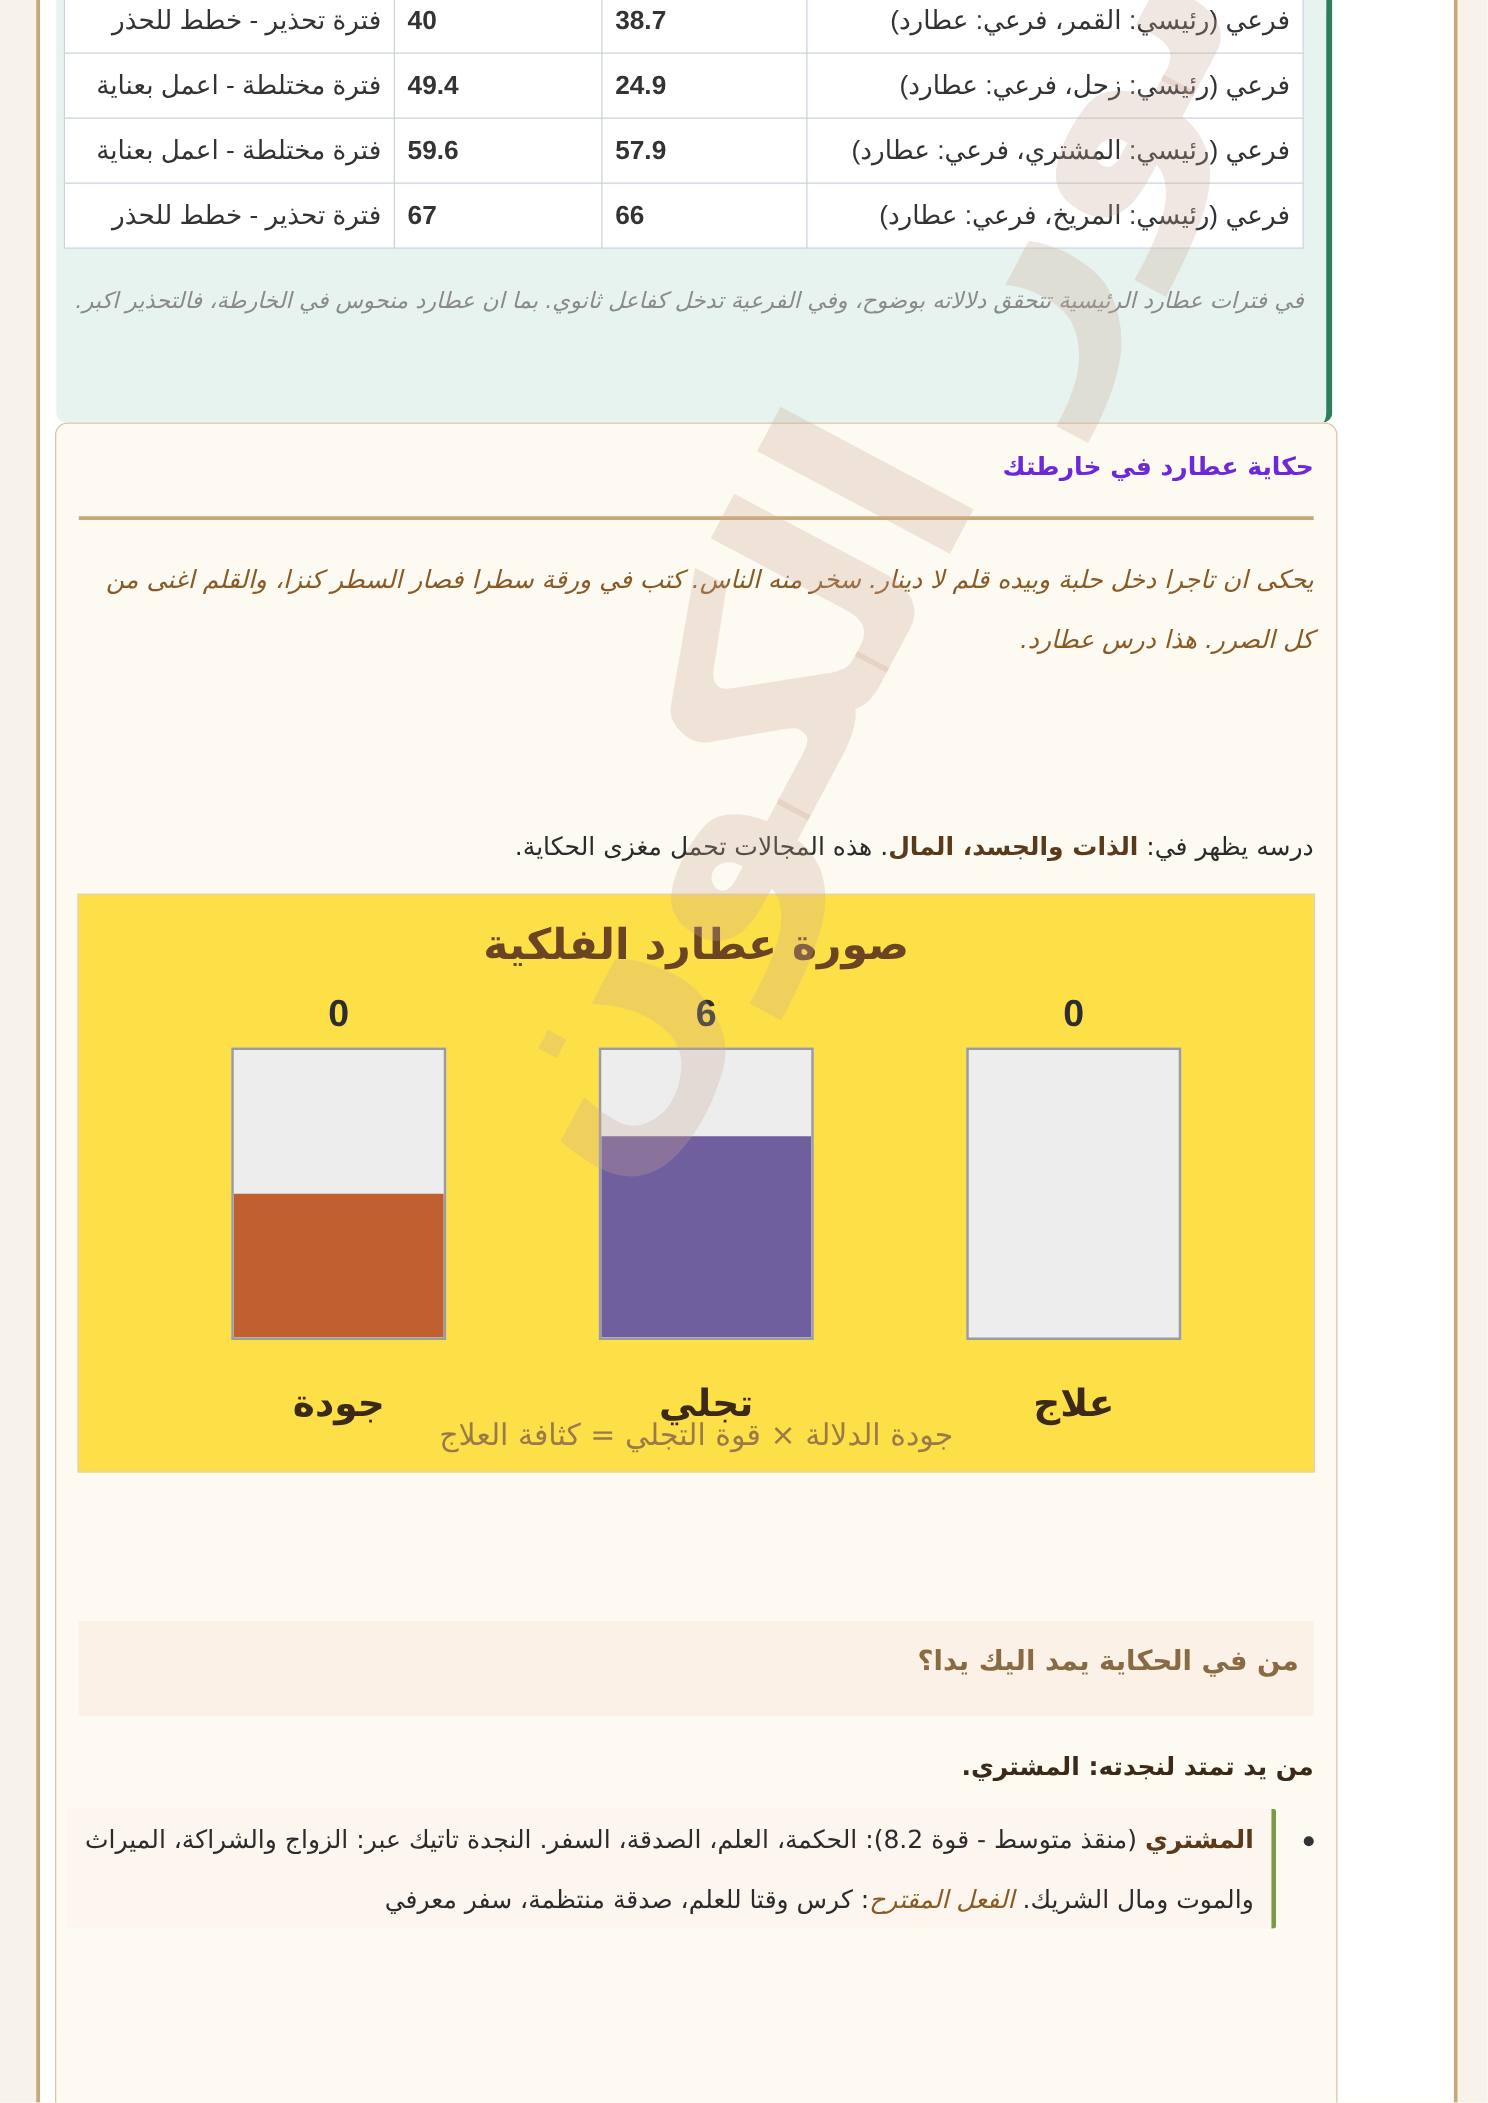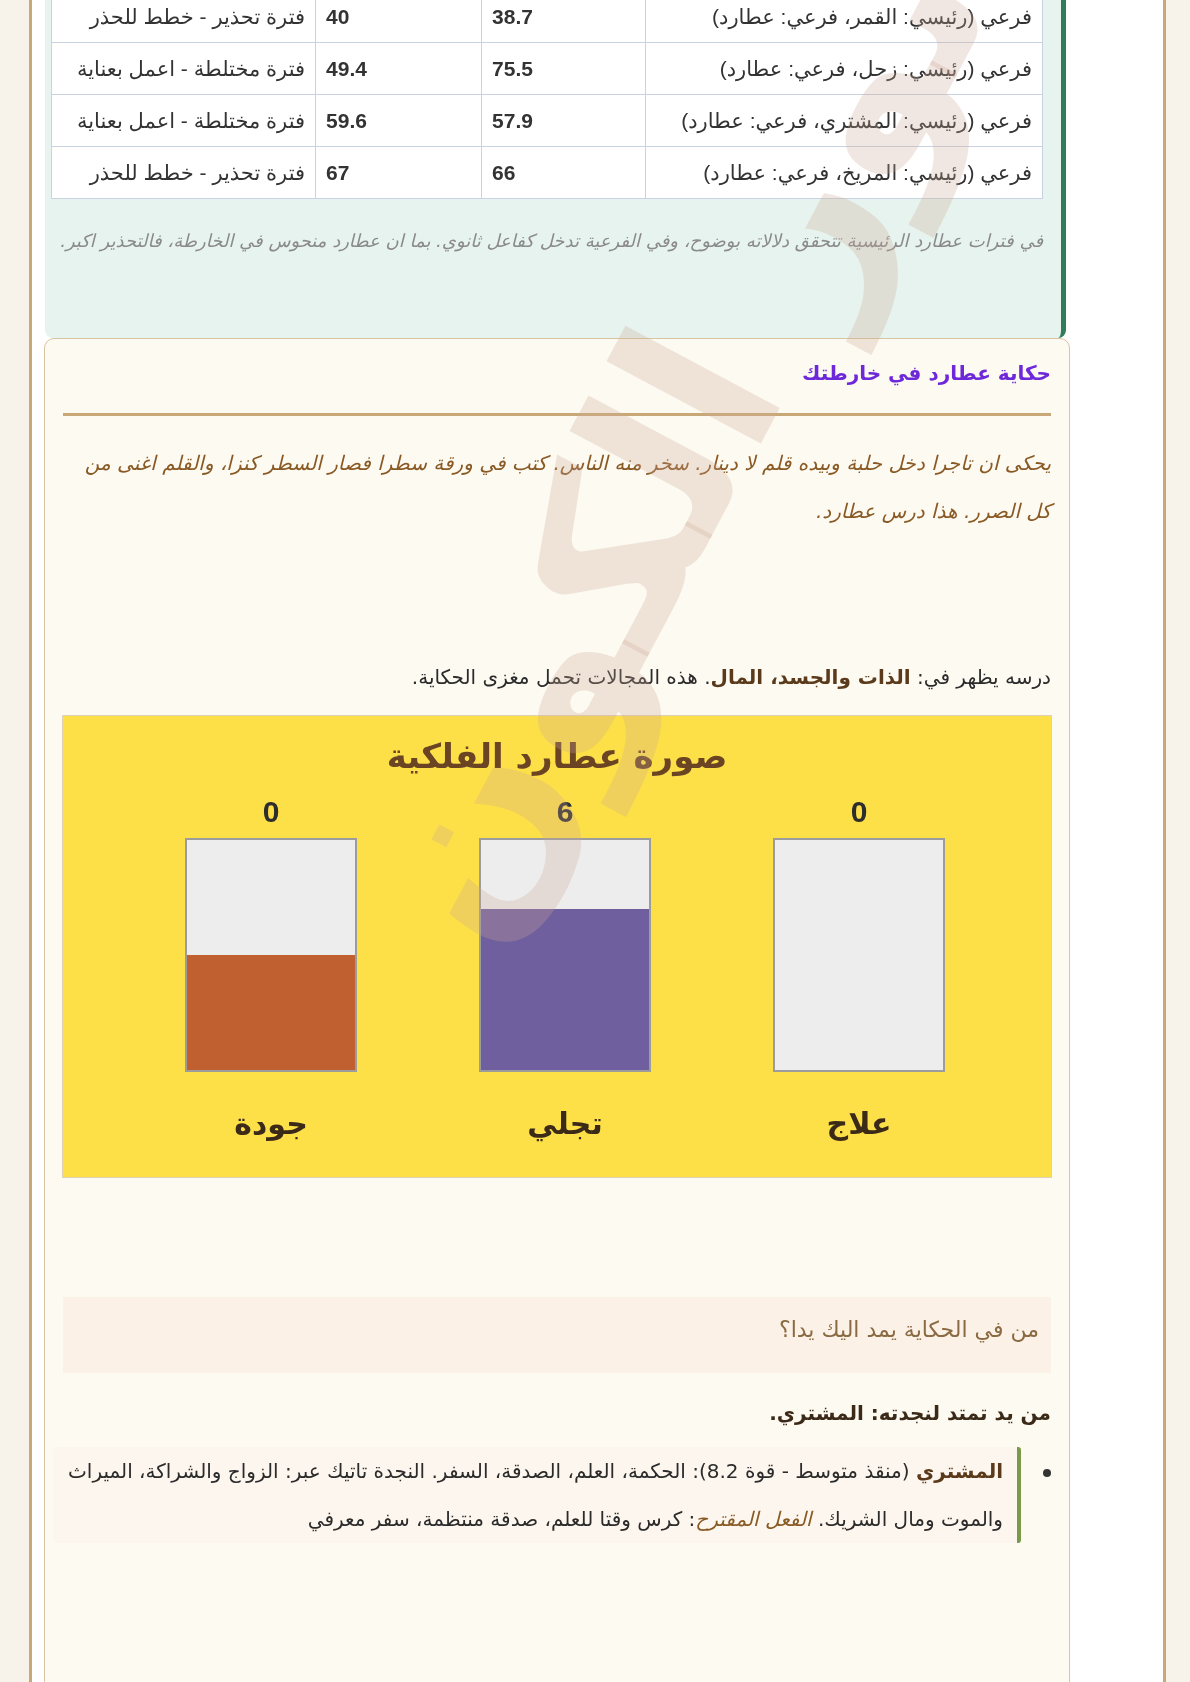--- a/index.html
+++ b/index.html
@@ -103,21 +103,21 @@
     position:absolute; left:0; right:0; top:418px; text-align:center;
     font-size:24px; color:#9a7a4a;
   }
 
   .story-p.p3 { top:858px; }
   .sub-box {
     position:absolute; left:18px; right:18px; top:958px; height:76px;
     background:#fbf1e6;
   }
   .sub-box-text {
-    position:absolute; right:12px; top:20px; font-size:22px; font-weight:normal; color:#8a6a42;
+    position:absolute; right:12px; top:20px; font-size:22px; font-weight:bold; color:#8a6a42;
   }
   .helper-line {
     position:absolute; right:18px; top:1062px; font-size:20px; font-weight:bold; color:#3b2a18;
   }
   .bullet-item {
     position:absolute; right:18px; top:1108px; width:990px;
   }
   .bullet-dot {
     position:absolute; right:0; top:22px; width:8px; height:8px; border-radius:50%; background:#333;
   }
@@ -142,21 +142,21 @@
     <table class="periods">
       <tbody>
         <tr>
           <td class="c-period">فرعي (رئيسي: القمر، فرعي: عطارد)</td>
           <td class="c-a num">38.7</td>
           <td class="c-b num">40</td>
           <td class="c-status">فترة تحذير - خطط للحذر</td>
         </tr>
         <tr>
           <td class="c-period">فرعي (رئيسي: زحل، فرعي: عطارد)</td>
-          <td class="c-a num">75.5</td>
+          <td class="c-a num">24.9</td>
           <td class="c-b num">49.4</td>
           <td class="c-status">فترة مختلطة - اعمل بعناية</td>
         </tr>
         <tr>
           <td class="c-period">فرعي (رئيسي: المشتري، فرعي: عطارد)</td>
           <td class="c-a num">57.9</td>
           <td class="c-b num">59.6</td>
           <td class="c-status">فترة مختلطة - اعمل بعناية</td>
         </tr>
         <tr>
@@ -196,20 +196,21 @@
       </div>
 
       <div class="bar-col" style="right:694px;">
         <div class="bar-value">0</div>
         <div class="bar-tube">
           <div class="bar-fill" style="height: 50%; background: rgb(192, 96, 48);"></div>
         </div>
         <div class="bar-label">جودة</div>
       </div>
 
+      <div class="chart-formula">جودة الدلالة × قوة التجلي = كثافة العلاج</div>
     </div>
 
 
     <div class="sub-box">
       <div class="sub-box-text">من في الحكاية يمد اليك يدا؟</div>
     </div>
 
     <div class="helper-line">من يد تمتد لنجدته: المشتري.</div>
 
     <div class="bullet-item">

